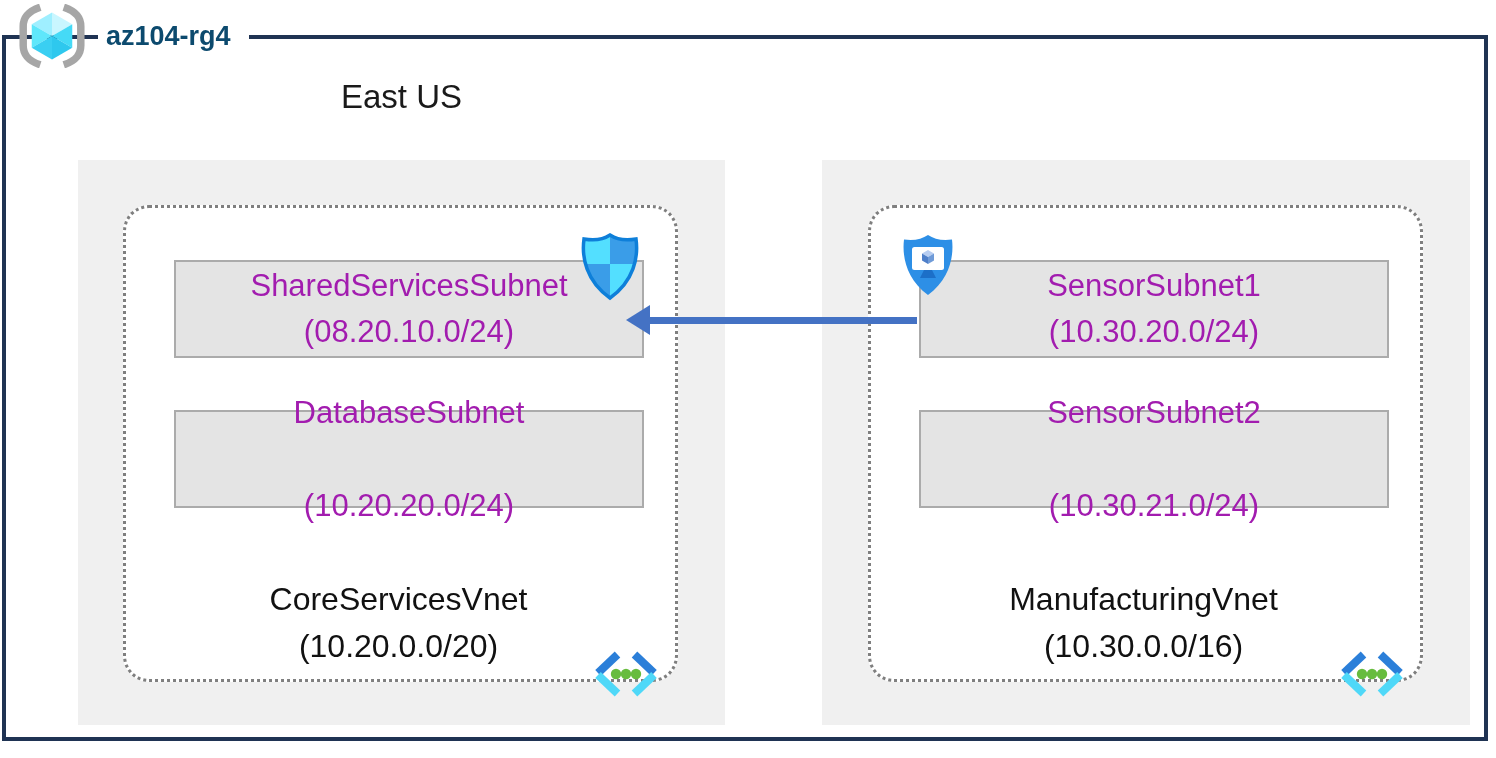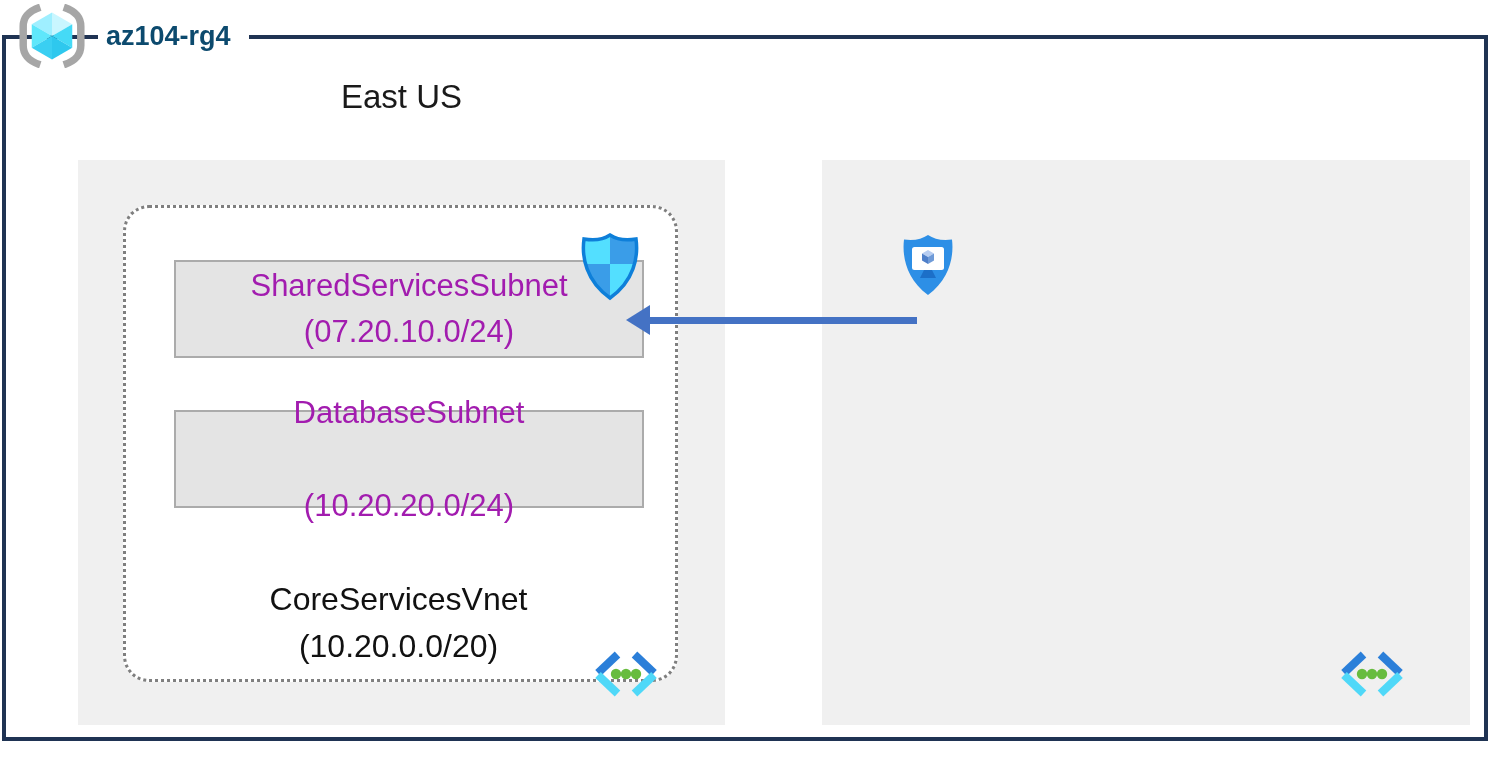--- a/index.html
+++ b/index.html
@@ -75,32 +75,46 @@
   </div>
 
   <div class="region-title east">East US</div>
 
   <div class="region-panel east"></div>
   <div class="region-panel west"></div>
 
   <div class="vnet-box east">
     <div class="subnet first">
       <div>SharedServicesSubnet</div>
-      <div>(07.20.10.0/24)</div>
+      <div>(08.20.10.0/24)</div>
     </div>
     <div class="subnet second">
       <div>DatabaseSubnet</div>
       <div>(10.20.20.0/24)</div>
     </div>
     <div class="vnet-label">
       <div>CoreServicesVnet</div>
       <div>(10.20.0.0/20)</div>
     </div>
   </div>
 
+  <div class="vnet-box west">
+    <div class="subnet first">
+      <div>SensorSubnet1</div>
+      <div>(10.30.20.0/24)</div>
+    </div>
+    <div class="subnet second">
+      <div>SensorSubnet2</div>
+      <div>(10.30.21.0/24)</div>
+    </div>
+    <div class="vnet-label">
+      <div>ManufacturingVnet</div>
+      <div>(10.30.0.0/16)</div>
+    </div>
+  </div>
 
   <div class="arrow-shaft"></div>
   <div class="arrow-head"></div>
 
   <svg class="badge defender" viewBox="0 0 64 72">
     <defs>
       <clipPath id="shieldClip">
         <path d="M32,5 C38,9 47,11 58,9 C60.5,27 56,51 32,68 C8,51 3.5,27 6,9 C17,11 26,9 32,5 Z"></path>
       </clipPath>
     </defs>

